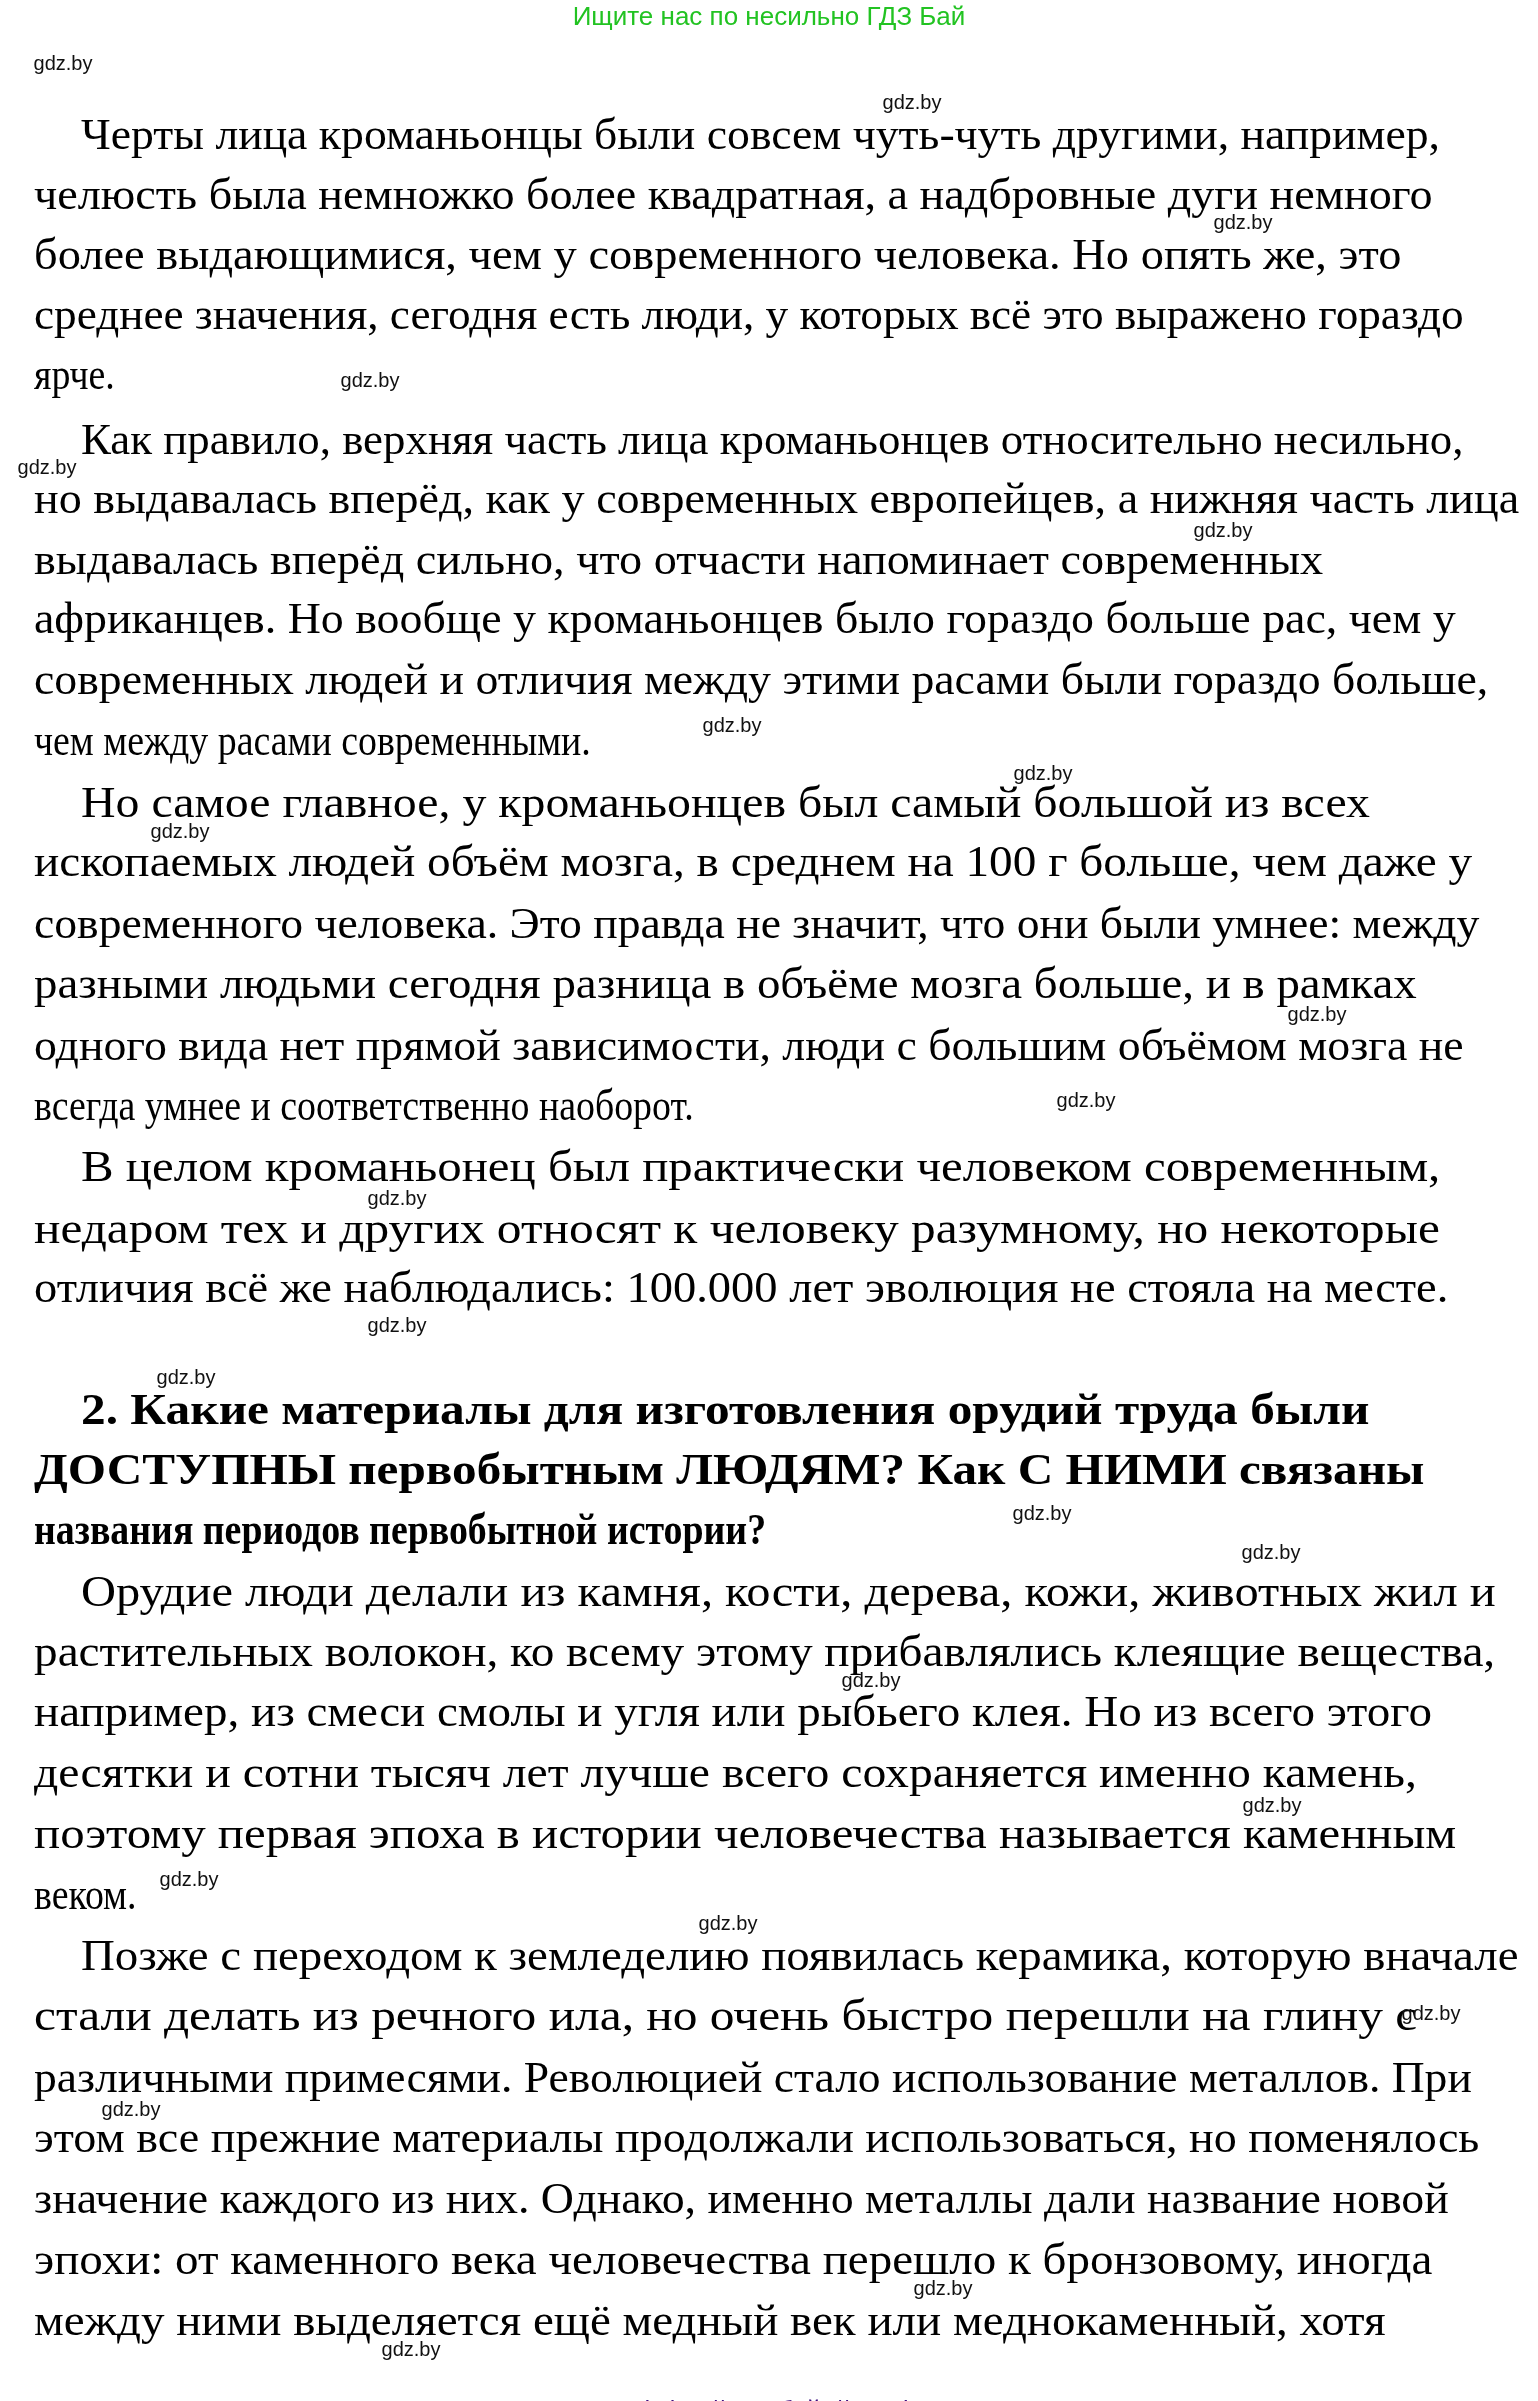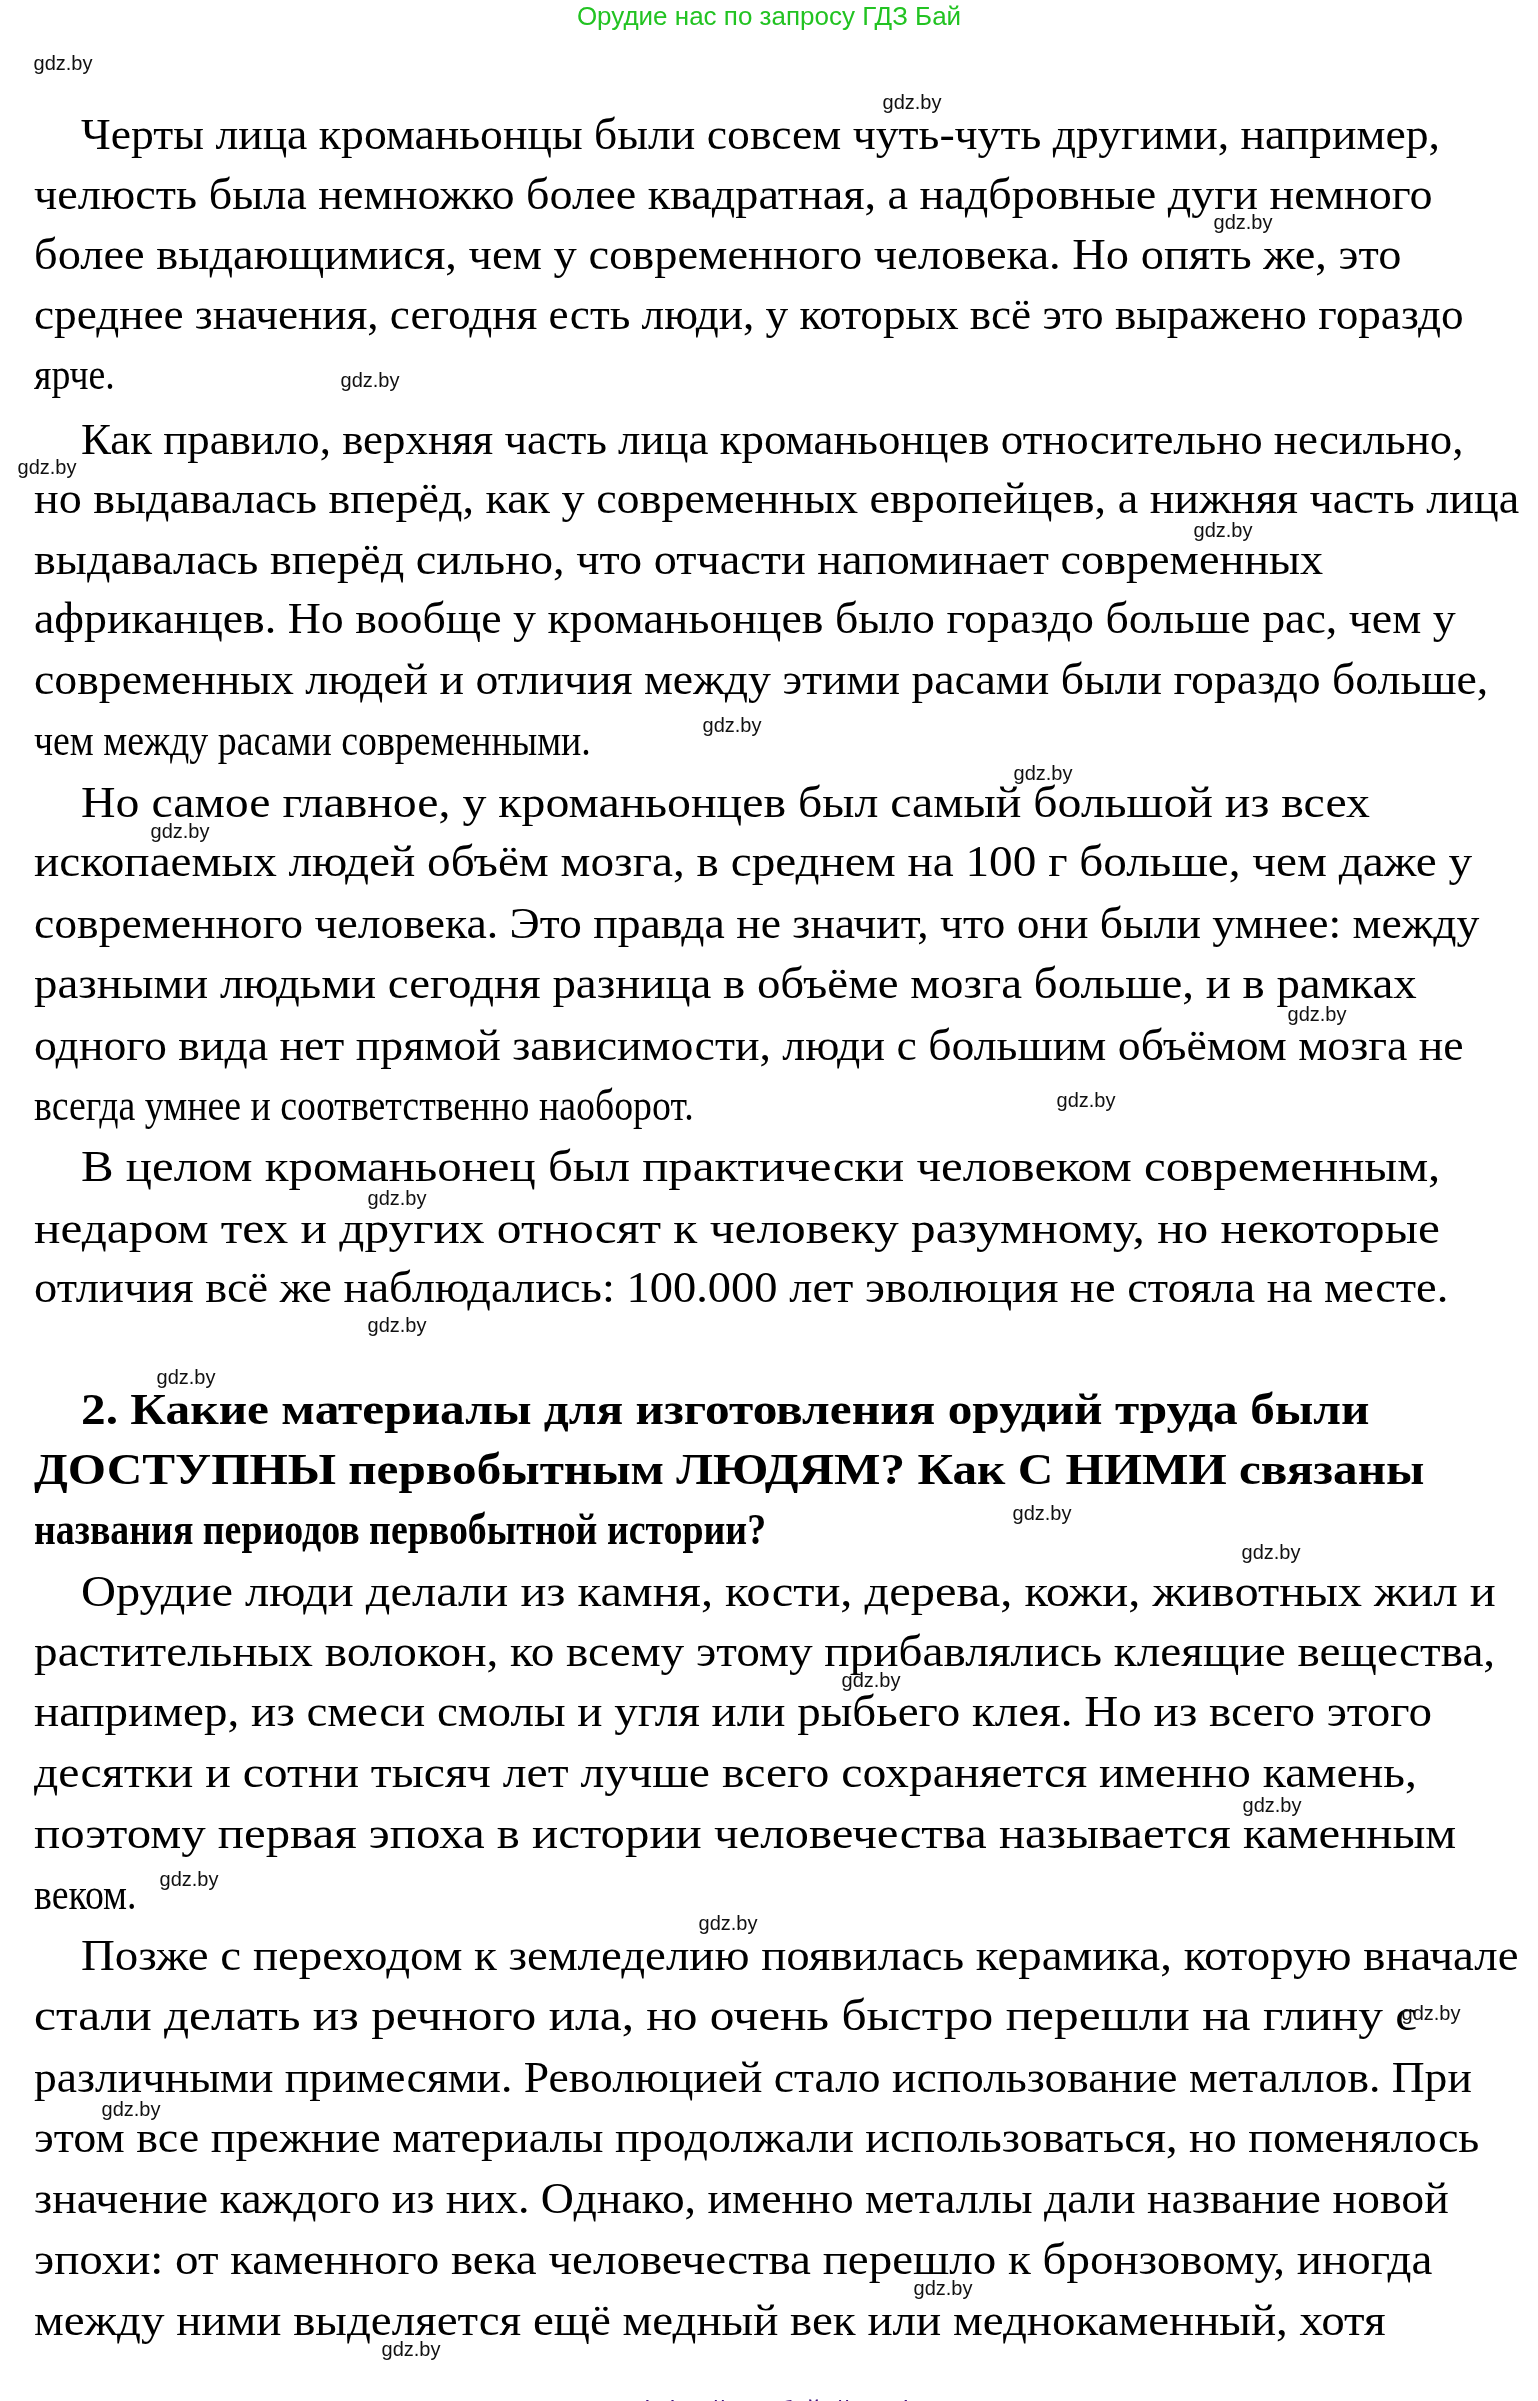--- a/index.html
+++ b/index.html
@@ -23,21 +23,21 @@
   .wm {
     position: absolute; white-space: nowrap;
     font-family: "Liberation Sans", sans-serif; font-size: 20px; line-height: 23.5px;
     color: #111; transform: translate(-50%, -50%);
   }
 </style>
 </head>
 <body>
 
 <div class="top-banner">
-  <span style="color:#22c322">Орудие нас по запросу ГДЗ Бай</span>
+  <span style="color:#22c322">Ищите нас по несильно ГДЗ Бай</span>
 </div>
 
 <div id="doc">
     <div class="line" style="left: 81px; top: 134px; transform: translateY(-50%) scaleX(1.039);">Черты лица кроманьонцы были совсем чуть-чуть другими, например,</div>
     <div class="line" style="left: 34px; top: 194px; transform: translateY(-50%) scaleX(1.05);">челюсть была немножко более квадратная, а надбровные дуги немного</div>
     <div class="line" style="left: 34px; top: 254px; transform: translateY(-50%) scaleX(1.056);">более выдающимися, чем у современного человека. Но опять же, это</div>
     <div class="line" style="left: 34px; top: 314px; transform: translateY(-50%) scaleX(1.028);">среднее значения, сегодня есть люди, у которых всё это выражено гораздо</div>
     <div class="line" style="left: 34px; top: 374px; transform: translateY(-50%) scaleX(0.86);">ярче.</div>
     <div class="line" style="left: 81px; top: 439px; transform: translateY(-50%) scaleX(1.02);">Как правило, верхняя часть лица кроманьонцев относительно несильно,</div>
     <div class="line" style="left: 34px; top: 498px; transform: translateY(-50%) scaleX(1.048);">но выдавалась вперёд, как у современных европейцев, а нижняя часть лица</div>

